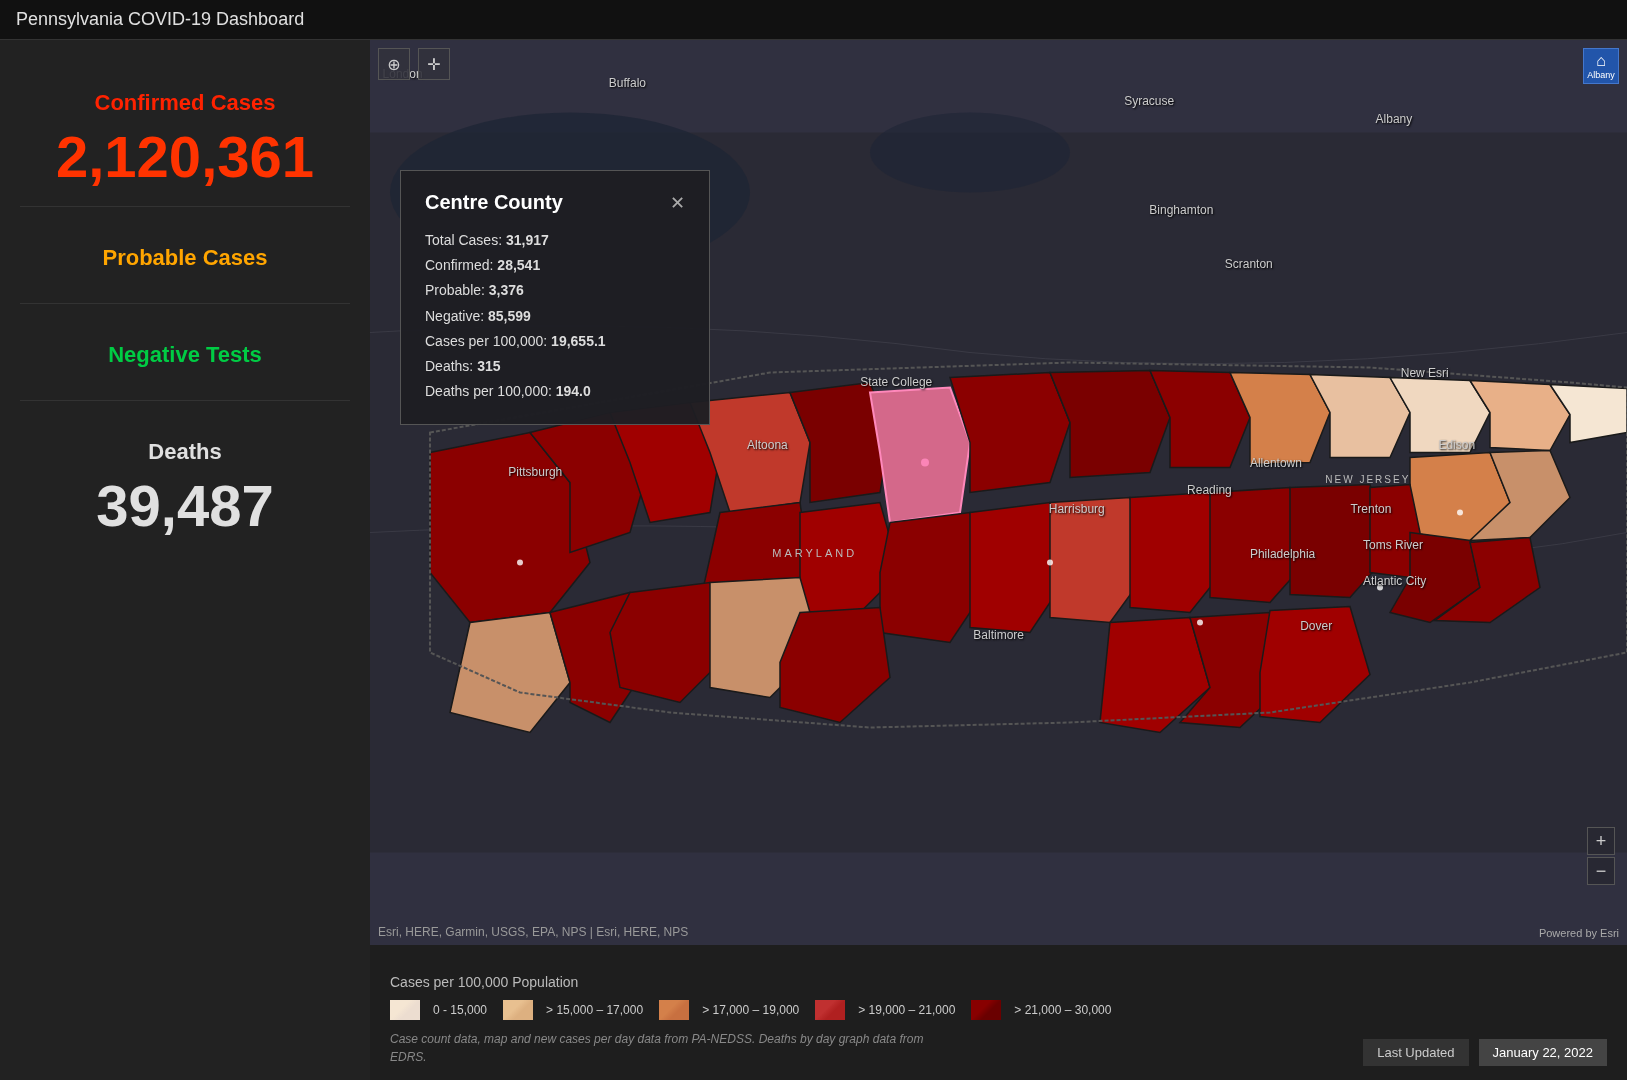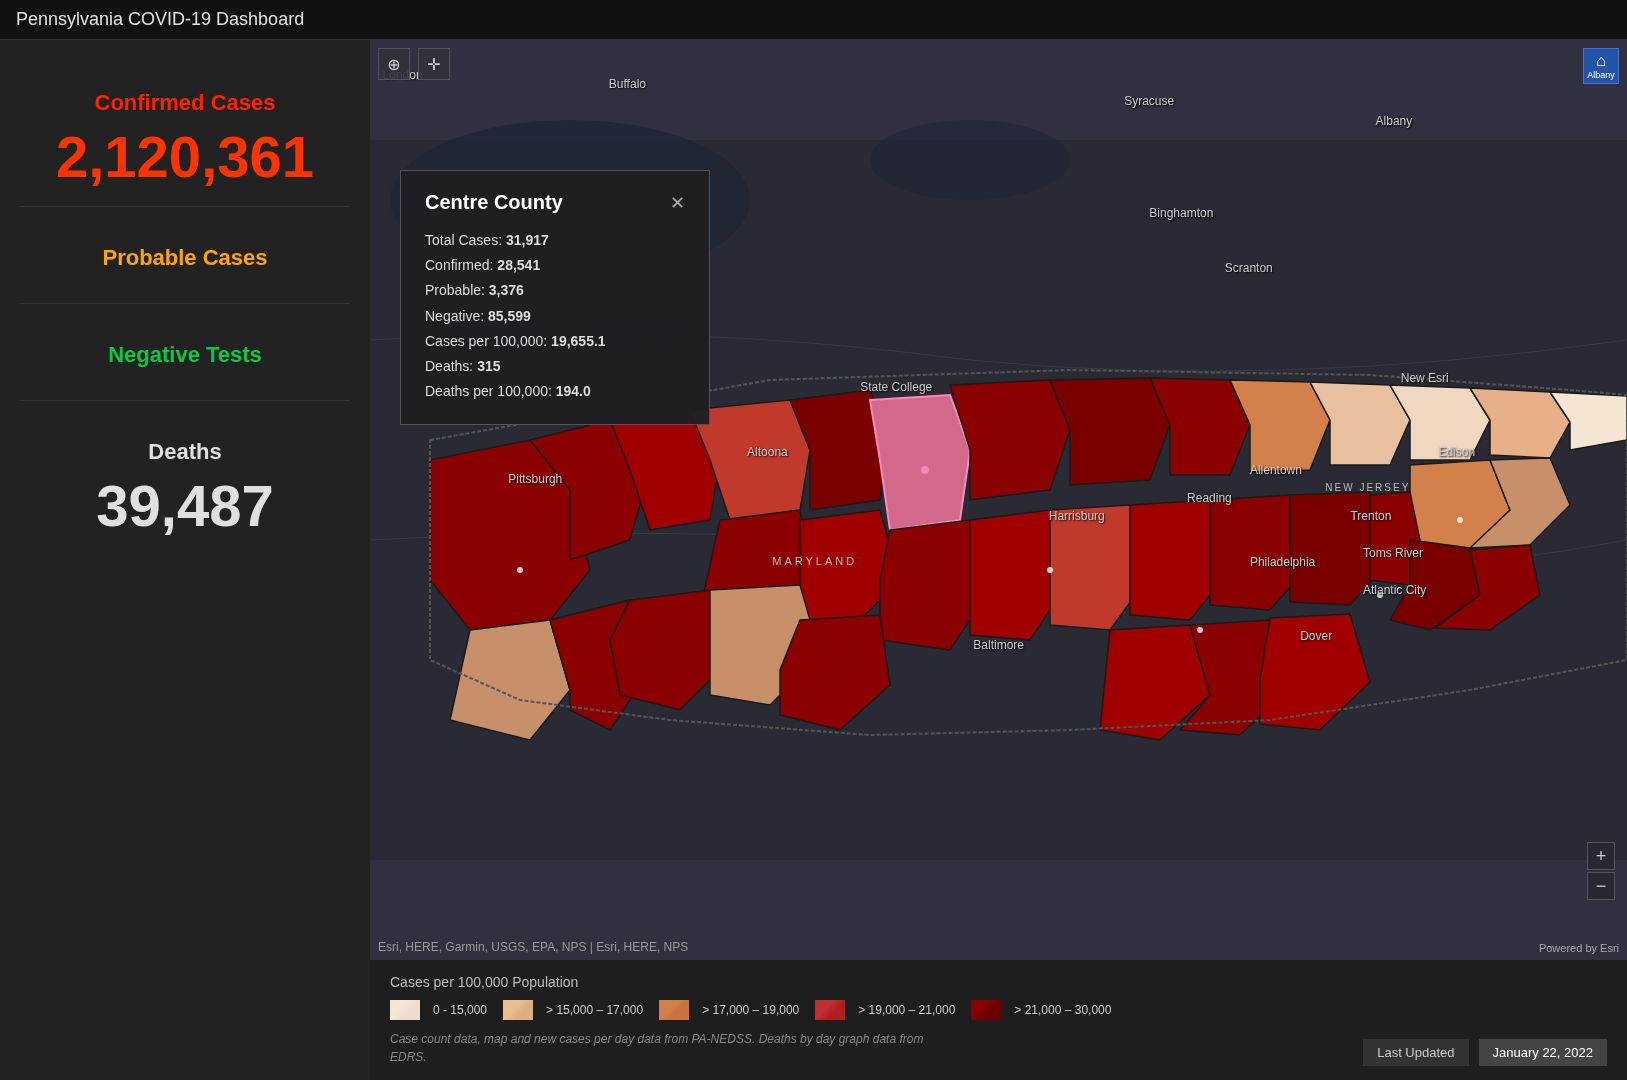--- a/index.html
+++ b/index.html
@@ -230,20 +230,21 @@
     
     #legend-area {
       background: #1e1e1e;
       padding: 14px 20px;
       min-height: 120px;
     }
     #legend-title {
       font-size: 14px;
       color: #bbb;
       margin-bottom: 10px;
+      margin-top: 15px;
     }
     #legend-items {
       display: flex;
       gap: 16px;
       align-items: center;
       flex-wrap: wrap;
       margin-bottom: 10px;
     }
     .legend-item {
       display: flex;

